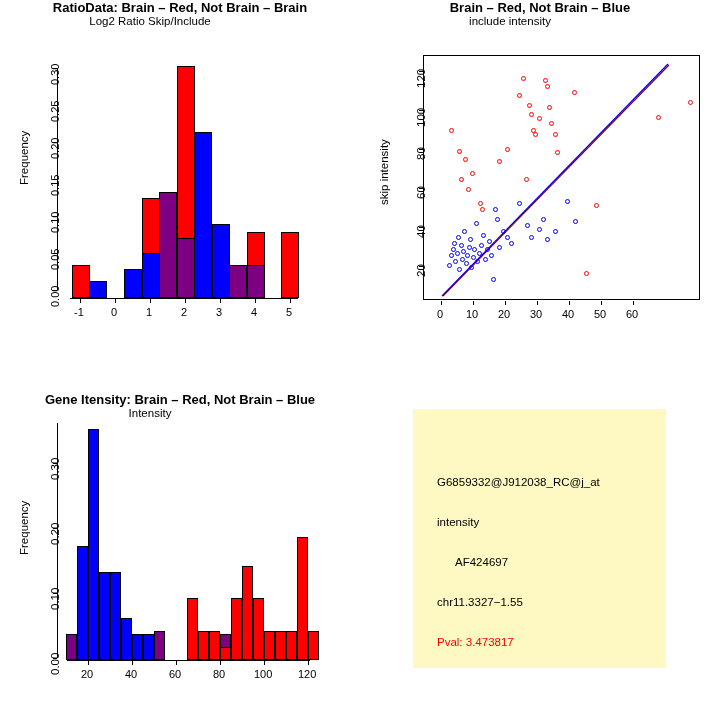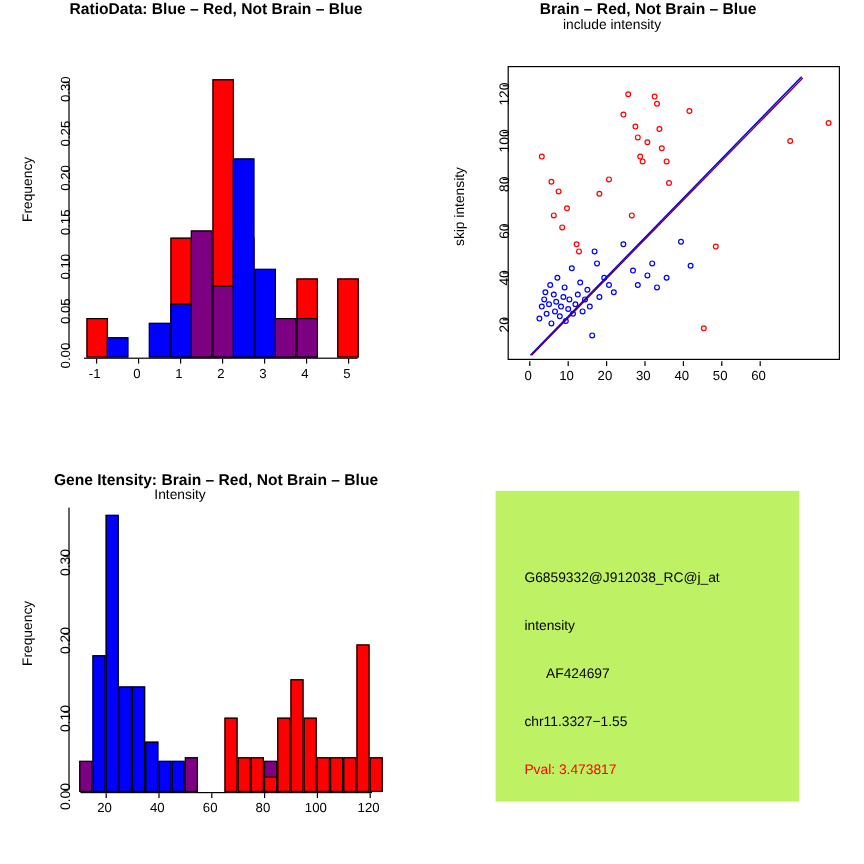--- a/index.html
+++ b/index.html
@@ -67,21 +67,21 @@
     position: absolute;
     width: 5px;
     height: 5px;
     border-radius: 50%;
     box-sizing: border-box;
   }
   .pt.red  { border: 1.6px solid #FF0000; }
   .pt.blue { border: 1.6px solid #0000FF; }
   .infobox {
     position: absolute;
-    background: #bef264;
+    background: #fef9c3;
     box-sizing: border-box;
   }
   .info-line {
     position: absolute;
     font-size: 11.5px;
     white-space: nowrap;
     color: #000000;
   }
   .info-line.pval { color: #FF0000; }
   .rot {
@@ -90,24 +90,25 @@
     transform-origin: 0 0;
     font-size: 11.5px;
     white-space: nowrap;
   }
 </style>
 </head>
 <body>
 
 <div class="panel" style="left:0px; top:0px; width:360px; height:360px;">
 
-  <div class="title" style="left:0px; top:20px; width:360px;">RatioData: Blue – Red, Not Brain – Blue</div>
+  <div class="title" style="left:0px; top:20px; width:360px;">RatioData: Brain – Red, Not Brain – Brain</div>
 
   <div class="rot" style="left:18px; top:185px;">Frequency</div>
 
+  <div class="axis-label" style="left:40px; top:340px; width:300px;">Log2 Ratio Skip/Include</div>
 
   <div class="axis-line" style="left:57px; top:68px; width:1px; height:222px;"></div>
   <div class="axis-line" style="left:70px; top:298px; width:228px; height:1px;"></div>
 
   <div class="tick-h" style="left:53px; top:290px;"></div>
   <div class="tick-h" style="left:53px; top:253px;"></div>
   <div class="tick-h" style="left:53px; top:216px;"></div>
   <div class="tick-h" style="left:53px; top:179px;"></div>
   <div class="tick-h" style="left:53px; top:142px;"></div>
   <div class="tick-h" style="left:53px; top:105px;"></div>

